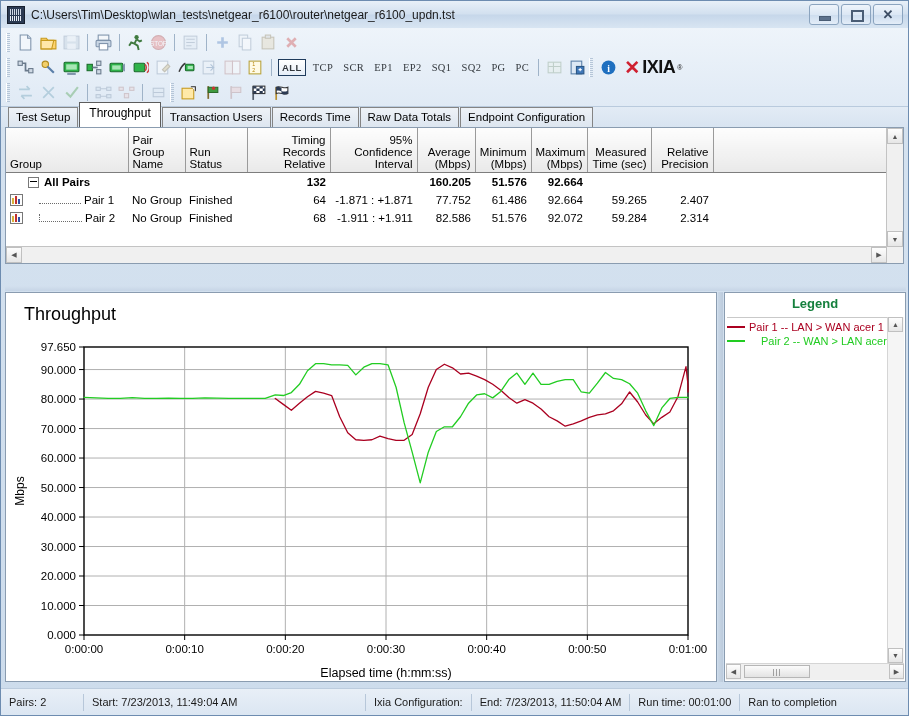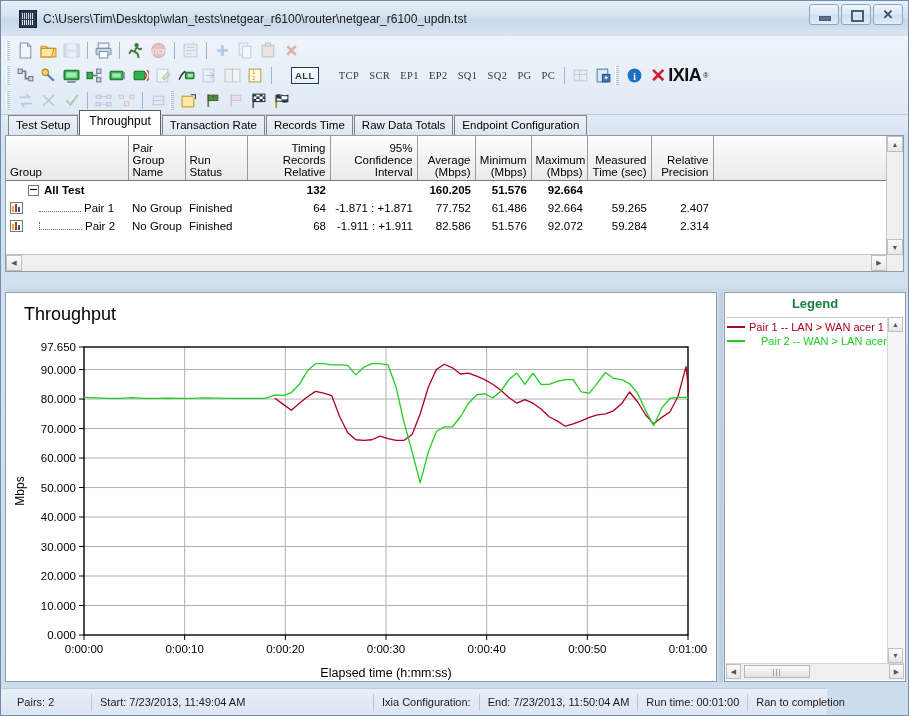--- a/index.html
+++ b/index.html
@@ -13,24 +13,24 @@
   #app {
     position: relative;
     width: 909px; height: 716px;
     background: linear-gradient(to bottom, #d6e3f0 0%, #cddcec 100%);
     box-sizing: border-box;
     border: 1px solid #6d8cb0;
   }
 
   
   .titlebar {
-    height: 35px;
+    height: 27px;
     background: linear-gradient(to bottom, #e8f0f8 0%, #d2e0ef 48%, #c6d7ea 52%, #d8e5f2 100%);
     display: flex; align-items: center;
-    padding-left: 18px;
+    padding-left: 6px;
     position: relative;
   }
   .titlebar .app-icon {
     width: 16px; height: 16px;
     background: #2b3a52;
     border: 1px solid #17202e;
     margin-right: 6px;
     position: relative;
     flex: none;
   }
@@ -121,21 +121,21 @@
   .txtbtn {
     font-size: 10.5px; font-family: "Liberation Serif", serif;
     color: #33383d; padding: 1px 5px; flex: none;
     letter-spacing: 0.4px;
   }
   .txtbtn.active {
     border: 1px solid #1f3b5c;
     background: linear-gradient(to bottom,#ffffff,#e6eef7);
     font-weight: bold; font-size: 9.5px;
     padding: 2px 3px;
-    margin: 0 15px;
+    margin: 0 2px;
     font-family: "Liberation Sans", sans-serif;
   }
   .ixia-logo {
     display: flex; align-items: center; gap: 2px;
     margin-left: 4px; flex: none;
   }
   .ixia-x {
     color: #cf2030; font-size: 19px; font-weight: bold;
     font-family: "Liberation Sans", sans-serif; line-height: 14px;
   }
@@ -323,25 +323,24 @@
     position: absolute; left: 717px; top: 291px; width: 5px; height: 390px;
     background: linear-gradient(to right,#c9d7e6,#bccbdc);
   }
   .hsplit {
     position:absolute; left:4px; top:285px; width:901px; height:5px;
     background: linear-gradient(to bottom,#d3e0ee,#c6d5e6);
   }
 
   
   .statusbar {
-    position: absolute; left: 0; bottom: 0; width: 818px; height: 26px;
+    position: absolute; left: 0; bottom: 0; width: 907px; height: 26px;
     background: linear-gradient(to bottom,#e8eff7 0%,#dbe6f2 100%);
     display: flex; align-items: center;
     border-top: 1px solid #bcccde;
-    padding-left: 8px;
   }
   .st-cell {
     font-size: 11px; color: #1b1b1b;
     padding: 0 8px; height: 17px;
     display: flex; align-items: center;
     border-right: 1px solid #b7c7d9;
     white-space: nowrap;
   }
   .st-cell.noborder { border-right: none; }
   .st-gap { flex: 1; }
@@ -633,21 +632,21 @@
             <path d="M3 3c4-2 7 2 11 0v6c-4 2-7-2-11 0z" fill="#fff" stroke="#333"></path>
             <path d="M3 3c2-1 3.5 0 5 .6V7c-1.5-.6-3-1.3-5-.4zM8 6.6c2 .8 4 .8 6-.6v3c-2 1.2-4 1-6 .2z" fill="#2b3a52"></path>
           </svg>
       </div>
     </div>
   </div>
 
   <div class="tabstrip">
     <div class="tab">Test Setup</div>
     <div class="tab selected">Throughput</div>
-    <div class="tab">Transaction Rate</div>
+    <div class="tab">Transaction Users</div>
     <div class="tab">Records Time</div>
     <div class="tab">Raw Data Totals</div>
     <div class="tab">Endpoint Configuration</div>
   </div>
 
   <div class="table-panel">
     <table class="grid">
       <colgroup>
         <col style="width:122px">
           <col style="width:57px">
@@ -680,21 +679,21 @@
           <th class="rgt">Measured
 Time (sec)</th>
           <th class="rgt">Relative
 Precision</th>
           <th></th>
         </tr>
       </thead>
       <tbody>
         <tr class="allpairs">
           <td class="tree-cell">
-            <span style="display:inline-block;width:18px"></span><span class="expander"></span><span>All Test</span>
+            <span style="display:inline-block;width:18px"></span><span class="expander"></span><span>All Pairs</span>
           </td>
           <td></td>
           <td></td>
           <td class="num">132</td>
           <td class="num"></td>
           <td class="num">160.205</td>
           <td class="num">51.576</td>
           <td class="num">92.664</td>
           <td class="num"></td>
           <td class="num"></td>

